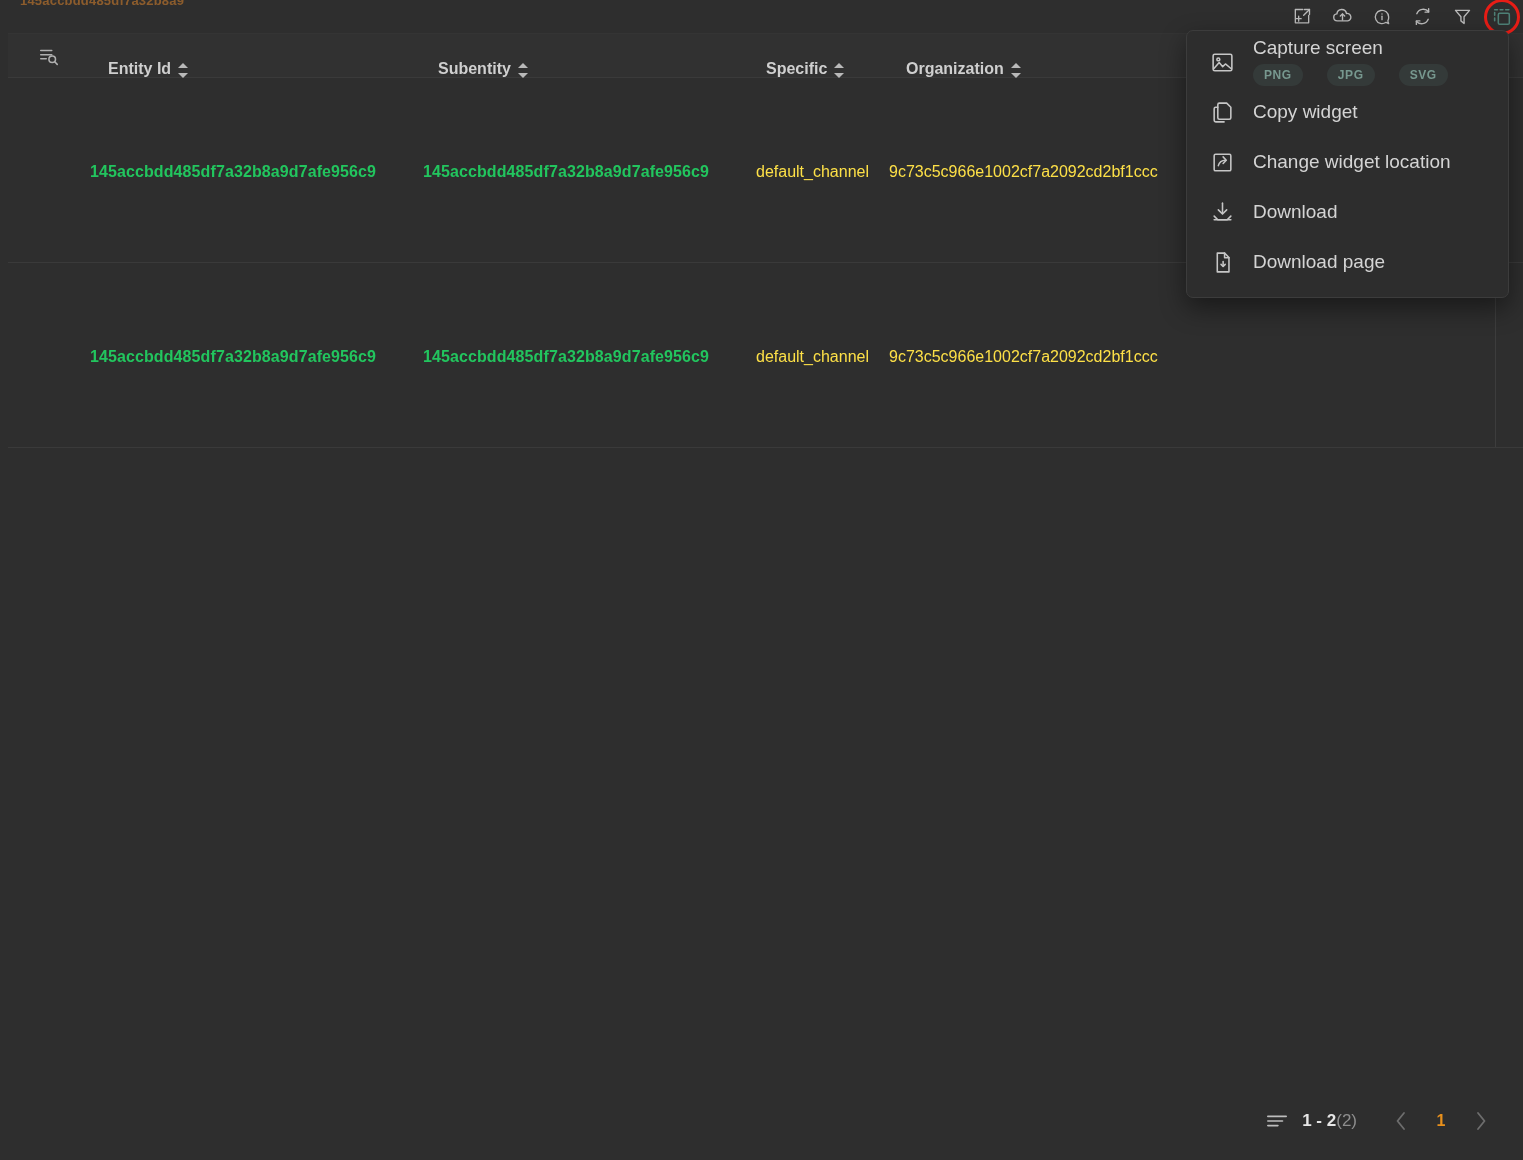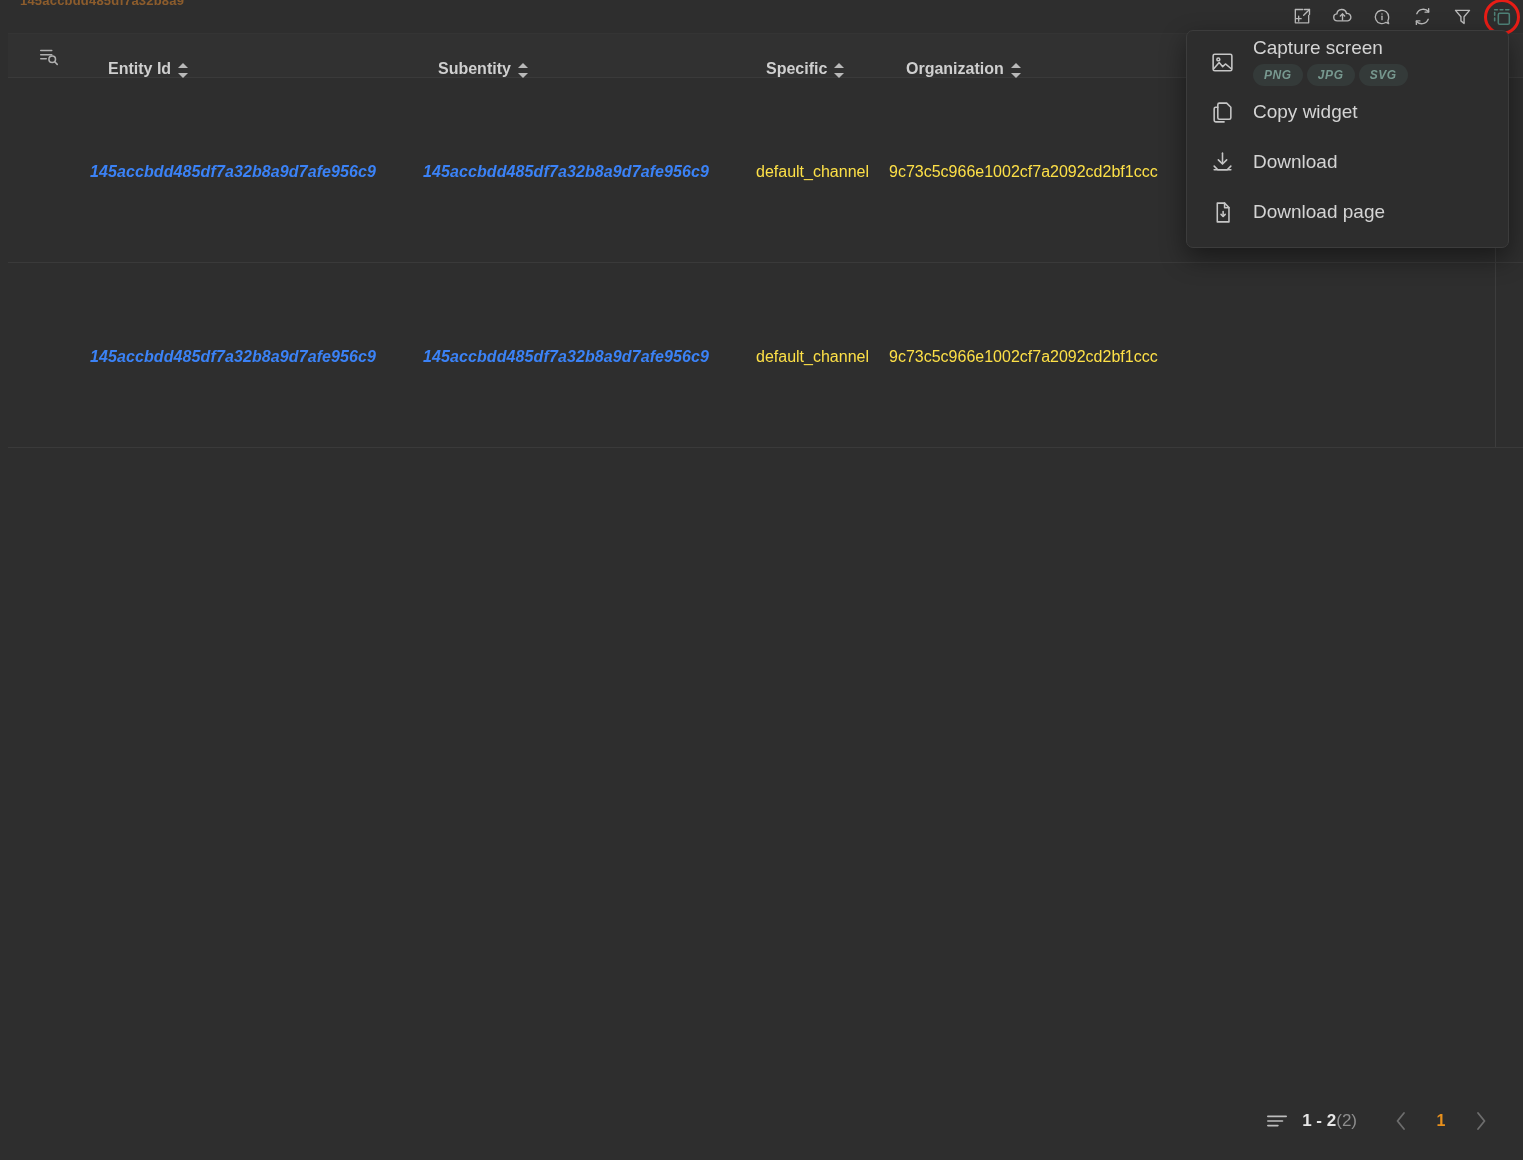--- a/index.html
+++ b/index.html
@@ -137,24 +137,23 @@
     background: #2e2e2e;
   }
 
   .cell {
     position: absolute;
     font-size: 16px;
     white-space: nowrap;
     top: 85px;
   }
   .cell.id {
-    color: #3b82f6;
+    color: #22c55e;
     font-weight: 700;
     letter-spacing: 0.1px;
-    font-style: italic;
   }
   .cell.plain { color: #fde047; }
 
   
   .clip-frag {
     position: absolute;
     right: 24px;
     top: 85px;
     font-size: 16px;
     color: #9a9a9a;
@@ -264,21 +263,21 @@
     color: #c6c6c6;
     flex: none;
   }
   .ctx-text { display: flex; flex-direction: column; gap: 6px; }
   .ctx-label {
     font-size: 19px;
     color: #d4d4d4;
     white-space: nowrap;
     line-height: 1.1;
   }
-  .fmt-row { display: flex; gap: 4px; font-style: italic; }
+  .fmt-row { display: flex; gap: 24px; }
   .fmt-badge {
     font-size: 12px;
     font-weight: 700;
     letter-spacing: 0.6px;
     color: #77988f;
     background: #343a39;
     border-radius: 11px;
     padding: 4px 11px;
     cursor: pointer;
   }
@@ -455,20 +454,32 @@
         <svg width="25" height="25" viewBox="0 0 24 24" fill="none" stroke="currentColor" stroke-width="1.5" stroke-linejoin="round" stroke-linecap="round">
           <path d="M9 3h7l4 4v10a1.5 1.5 0 0 1-1.5 1.5H9A1.5 1.5 0 0 1 7.5 17V4.5A1.5 1.5 0 0 1 9 3z"></path>
           <path d="M7.5 7H5.5A1.5 1.5 0 0 0 4 8.5V19.5A1.5 1.5 0 0 0 5.5 21h8"></path>
         </svg>
       </span>
       <span class="ctx-text">
         <span class="ctx-label">Copy widget</span>
       </span>
     </div>
 
+    <div class="ctx-item">
+      <span class="ctx-ico">
+        <svg width="25" height="25" viewBox="0 0 24 24" fill="none" stroke="currentColor" stroke-width="1.5" stroke-linejoin="round" stroke-linecap="round">
+          <rect x="4" y="4" width="16" height="16" rx="1.4"></rect>
+          <path d="M8 15c1-4 4.6-5.2 7-5.2"></path>
+          <path d="M12.6 6.6L15.6 9.8l-3 3.1"></path>
+        </svg>
+      </span>
+      <span class="ctx-text">
+        <span class="ctx-label">Change widget location</span>
+      </span>
+    </div>
 
 
     <div class="ctx-item">
       <span class="ctx-ico">
         <svg width="25" height="25" viewBox="0 0 24 24" fill="none" stroke="currentColor" stroke-width="1.5" stroke-linecap="round" stroke-linejoin="round">
           <path d="M12 3v9"></path>
           <path d="M8 9.5l4 4 4-4"></path>
           <path d="M4 15.5l3.5 3.5h9l3.5-3.5"></path>
           <path d="M4 19h16"></path>
         </svg>

